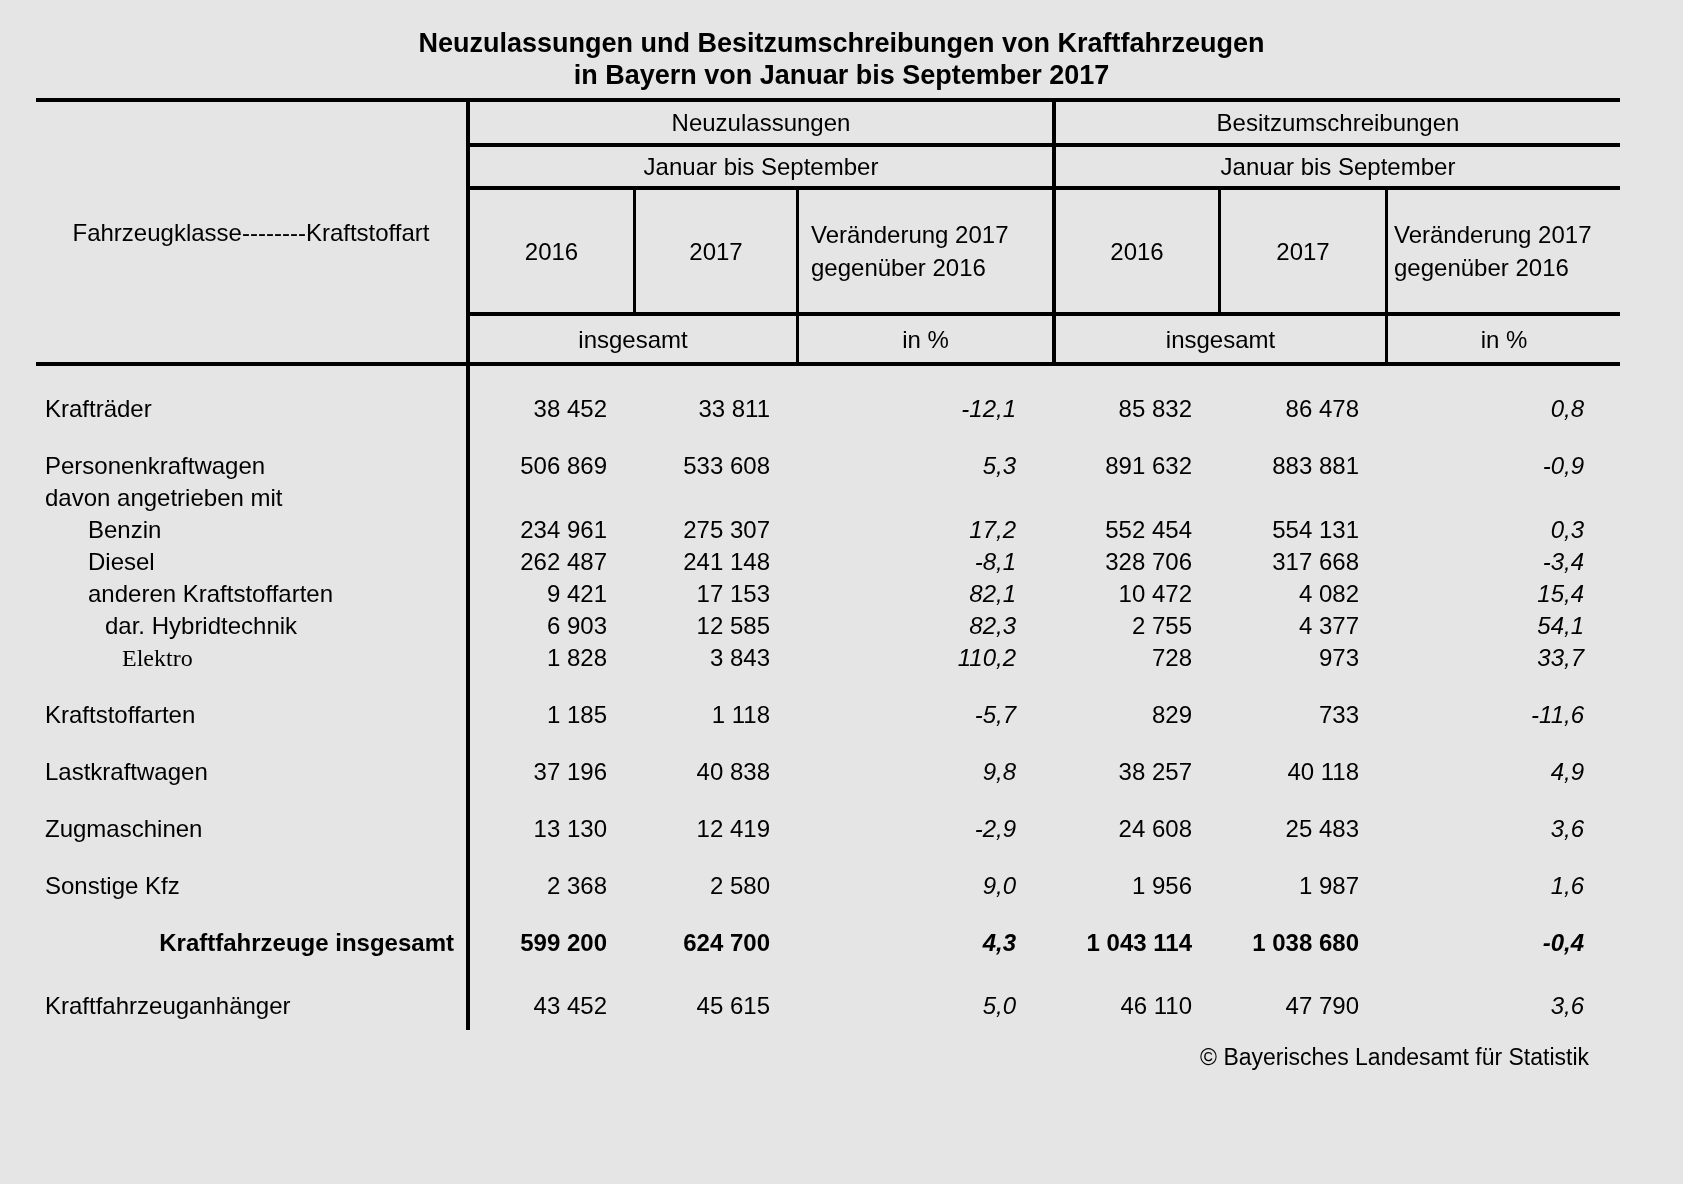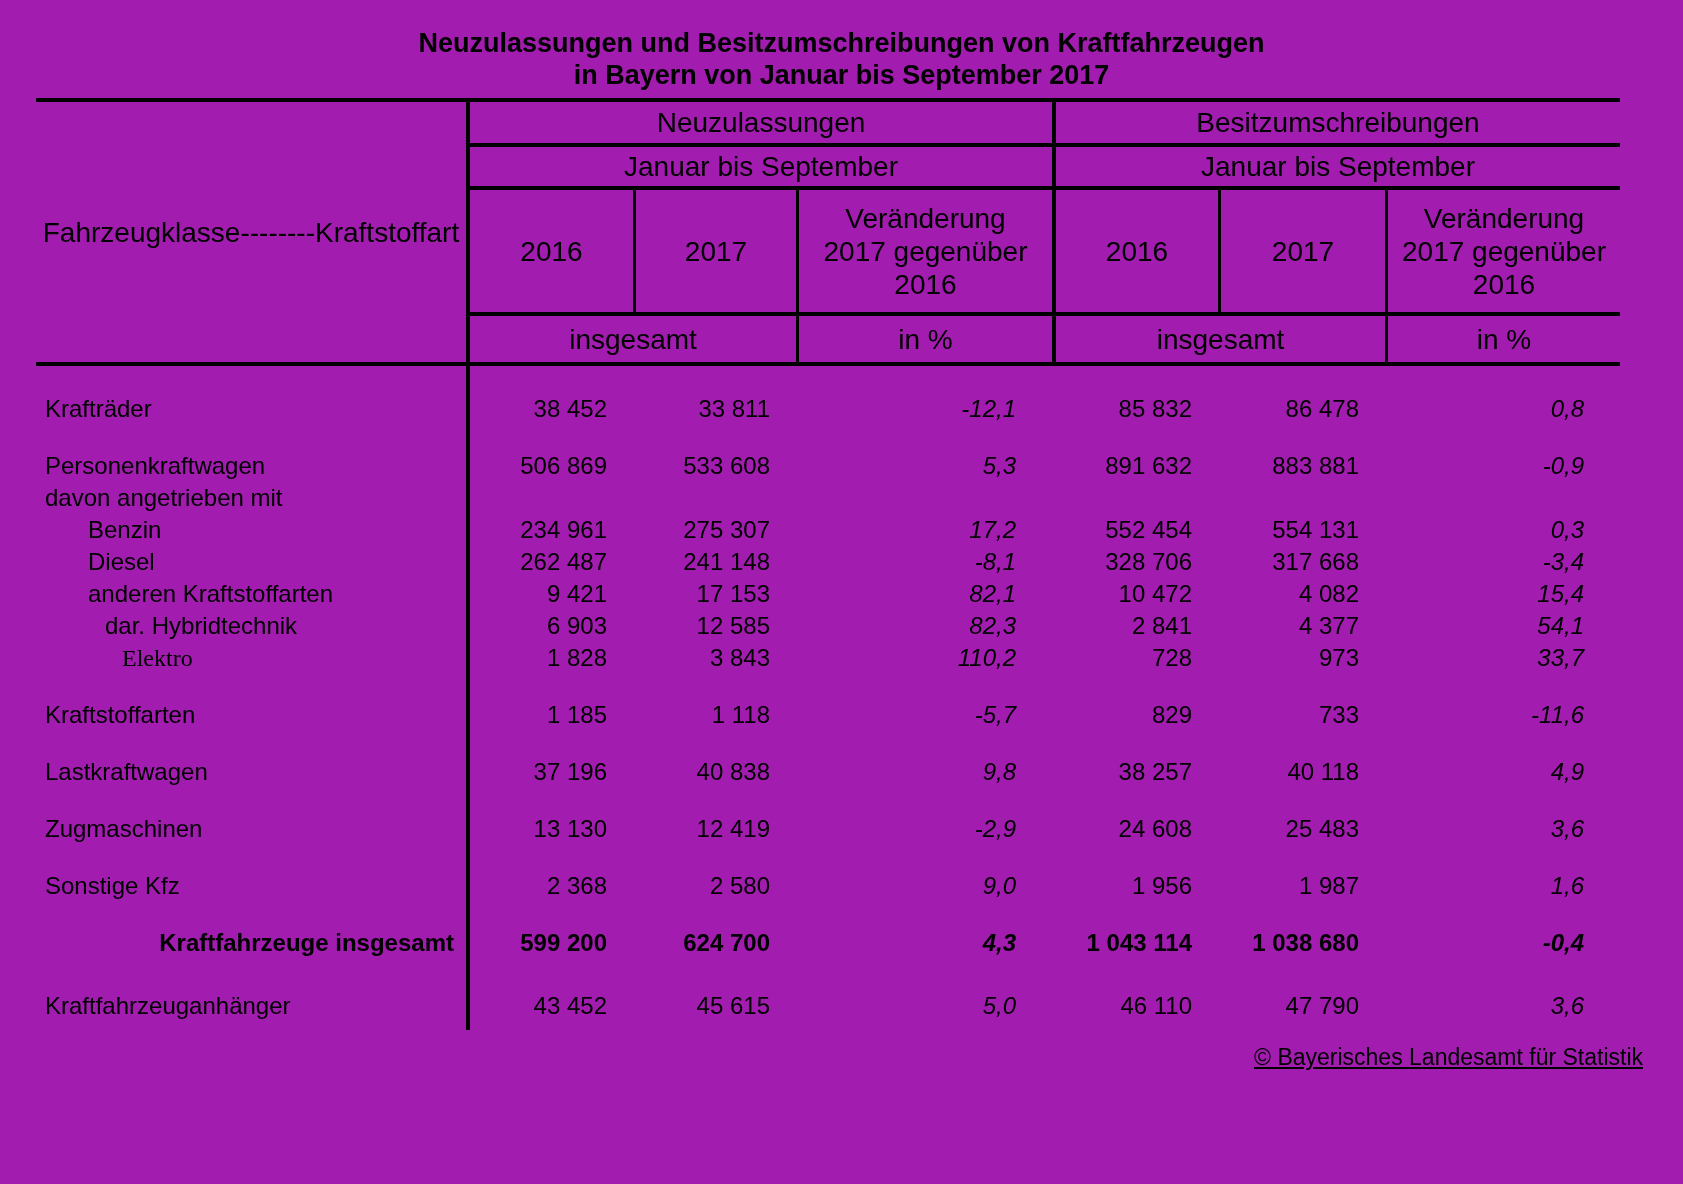--- a/index.html
+++ b/index.html
@@ -1,34 +1,34 @@
 <!DOCTYPE html>
 <html><head>
 <meta charset="utf-8">
 <style>
   html, body { margin: 0; padding: 0; background: #ffffff; }
   .page {
-    width: 1683px; height: 1184px; background: #a21caf; color: #000000;
+    width: 1683px; height: 1184px; background: #e5e5e5; color: #000000;
     font-family: "Liberation Sans", sans-serif; position: relative; overflow: hidden;
   }
   .title { padding-top: 27px; text-align: center; font-weight: bold; font-size: 27px; line-height: 32px; }
 
   
   .tbl {
     margin: 7px 0 0 36px; width: 1584px; box-sizing: content-box;
     border-top: 4px solid #000; border-bottom: 4px solid #000;
   }
   .hdr {
     display: grid;
     grid-template-columns: 434px 163px 163px 256px 166px 167px 235px;
     grid-template-rows: 45px 43px 126px 46px;
   }
   .hcell {
     display: flex; align-items: center; justify-content: center;
-    text-align: center; font-size: 28px; box-sizing: border-box; line-height: 33px;
+    font-size: 24px; box-sizing: border-box; line-height: 33px;
   }
   .c-label   { grid-area: 1 / 1 / 5 / 2; border-right: 4px solid #000; }
   .g-neu     { grid-area: 1 / 2 / 2 / 5; border-bottom: 4px solid #000; }
   .g-bes     { grid-area: 1 / 5 / 2 / 8; border-bottom: 4px solid #000; border-left: 4px solid #000; }
   .p-neu     { grid-area: 2 / 2 / 3 / 5; border-bottom: 4px solid #000; }
   .p-bes     { grid-area: 2 / 5 / 3 / 8; border-bottom: 4px solid #000; border-left: 4px solid #000; }
   .y-n16     { grid-area: 3 / 2 / 4 / 3; border-bottom: 4px solid #000; }
   .y-n17     { grid-area: 3 / 3 / 4 / 4; border-bottom: 4px solid #000; border-left: 3px solid #000; }
   .y-nchg    { grid-area: 3 / 4 / 4 / 5; border-bottom: 4px solid #000; border-left: 3px solid #000; padding: 0 12px; }
   .y-b16     { grid-area: 3 / 5 / 4 / 6; border-bottom: 4px solid #000; border-left: 4px solid #000; }
@@ -53,21 +53,21 @@
   .row.gap-lg { margin-top: 31px; }
   .lbl { padding-left: 9px; white-space: nowrap; }
   .num { text-align: right; padding-right: 26px; white-space: nowrap; }
   .pct { text-align: right; padding-right: 36px; font-style: italic; white-space: nowrap; }
   .indent-1 .lbl { padding-left: 52px; }
   .indent-2 .lbl { padding-left: 69px; }
   .indent-3 .lbl { padding-left: 86px; font-family: Liberation Serif, serif; }
   .total { font-weight: bold; }
   .total .lbl { padding-left: 0; padding-right: 16px; text-align: right; }
 
-  .footer { margin-top: 14px; text-align: right; padding-right: 40px; font-size: 23px; text-decoration: underline; }
+  .footer { margin-top: 14px; text-align: right; padding-right: 94px; font-size: 23px; }
 </style>
 </head>
 <body>
 
 <div class="page">
 
   <div class="title">
     <div>Neuzulassungen und Besitzumschreibungen von Kraftfahrzeugen</div>
     <div>in Bayern von Januar bis September 2017</div>
   </div>
@@ -153,21 +153,21 @@
         <div class="pct">82,1</div>
         <div class="num">10 472</div>
         <div class="num">4 082</div>
         <div class="pct">15,4</div>
       </div>
       <div class="row indent-2">
         <div class="lbl">dar. Hybridtechnik</div>
         <div class="num">6 903</div>
         <div class="num">12 585</div>
         <div class="pct">82,3</div>
-        <div class="num">2 841</div>
+        <div class="num">2 755</div>
         <div class="num">4 377</div>
         <div class="pct">54,1</div>
       </div>
       <div class="row indent-3">
         <div class="lbl">Elektro</div>
         <div class="num">1 828</div>
         <div class="num">3 843</div>
         <div class="pct">110,2</div>
         <div class="num">728</div>
         <div class="num">973</div>

